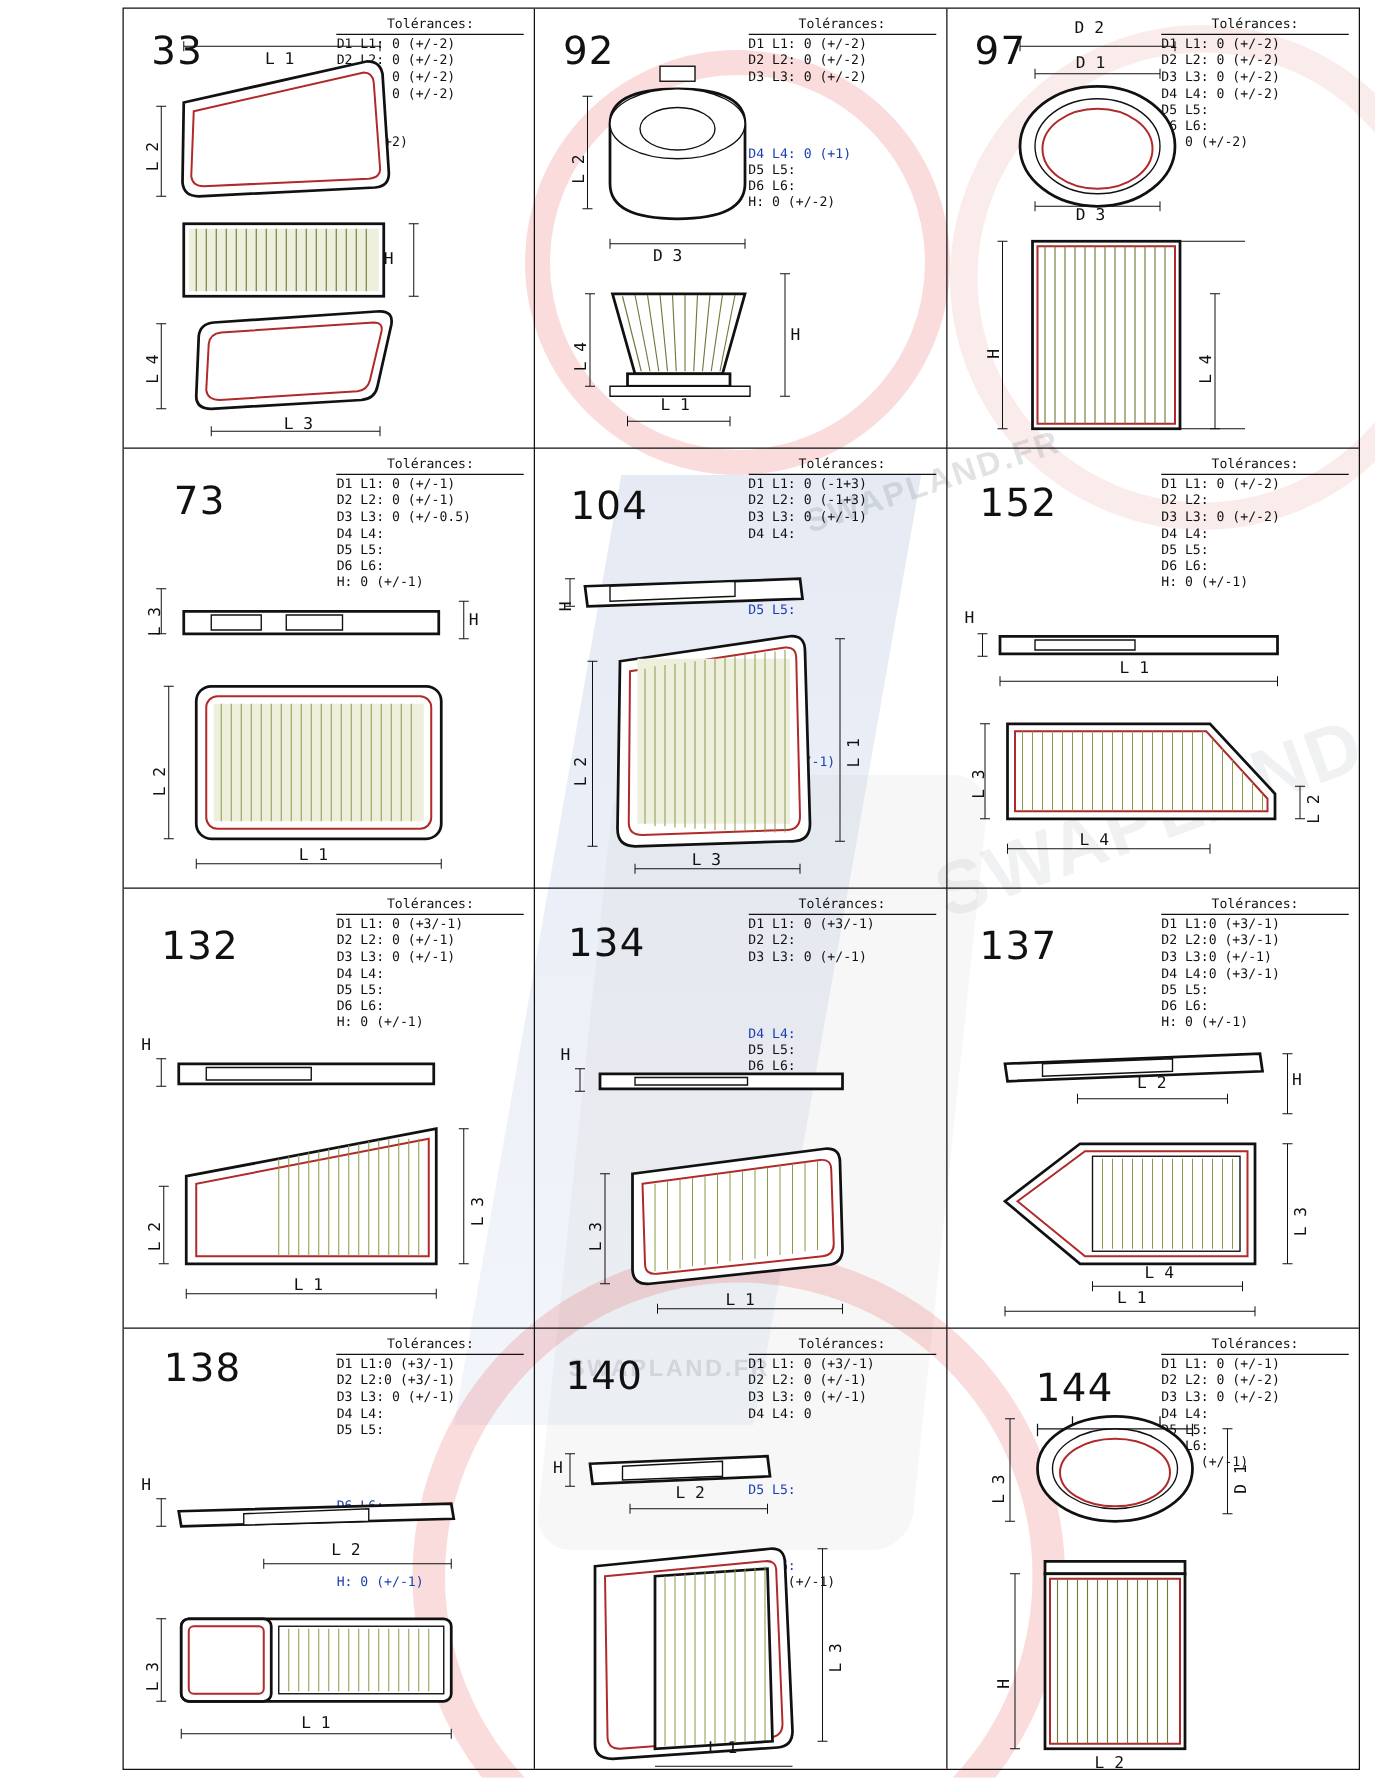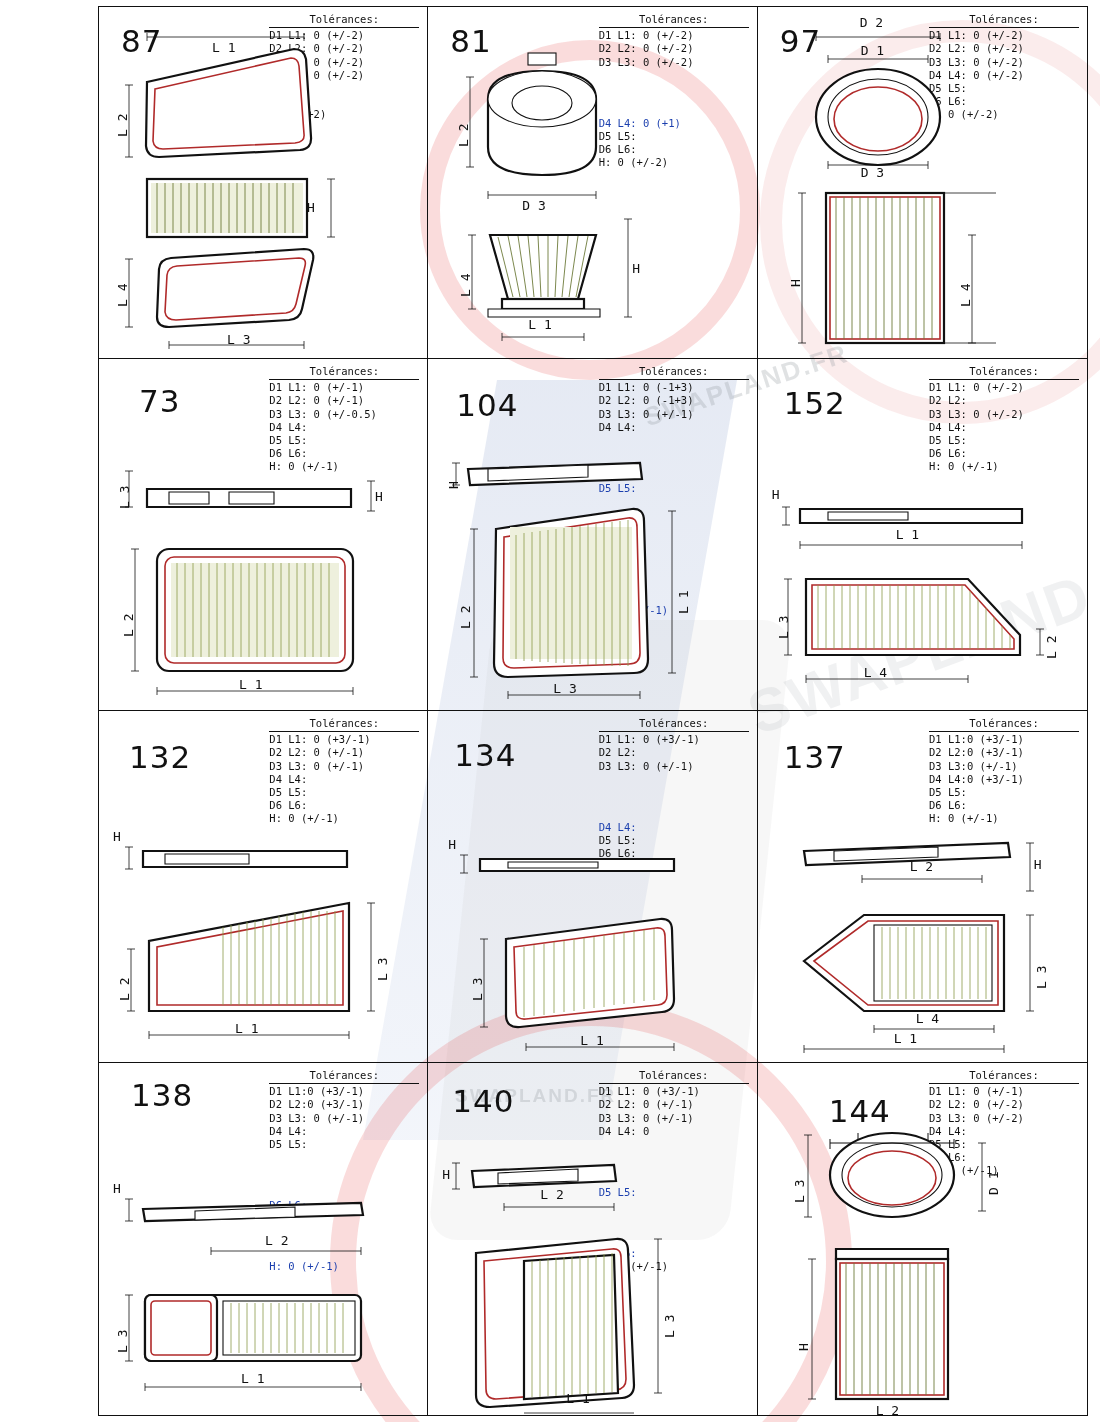--- a/index.html
+++ b/index.html
@@ -56,21 +56,21 @@
   <div class="shape red1"></div>
   <div class="txt" style="left:640px;top:370px;font-size:26px;transform:rotate(-18deg);">SWAPLAND.FR</div>
   <div class="txt" style="left:455px;top:1085px;font-size:19px;">SWAPLAND.FR</div>
   <div class="txt" style="left:740px;top:620px;font-size:60px;transform:rotate(-20deg);opacity:.14;">SWAPLAND</div>
 </div>
 
 <div class="sheet">
 <div class="grid">
 
   <div class="cell">
-    <div class="ref">87</div>
+    <div class="ref">33</div>
     <div class="tol">
       <div class="hd">Tolérances:</div>
       <div class="rows">
         <div class="r">D1 L1: 0 (+/-2)</div>
         <div class="r">D2 L2: 0 (+/-2)</div>
         <div class="r">D3 L3: 0 (+/-2)</div>
         <div class="r">D4 L4: 0 (+/-2)</div>
         <div class="r">D5 L5:</div>
         <div class="r">D6 L6:</div>
         <div class="r">H: 0 (+2)</div>
@@ -121,21 +121,21 @@
       </svg>
       <div class="lbl" style="left:113px;top:33px;">L 1</div>
       <div class="lbl v" style="left:16px;top:130px;">L 2</div>
       <div class="lbl v" style="left:16px;top:300px;">L 4</div>
       <div class="lbl" style="left:128px;top:325px;">L 3</div>
       <div class="lbl" style="left:208px;top:193px;">H</div>
     </div>
   </div>
 
   <div class="cell">
-    <div class="ref">81</div>
+    <div class="ref">92</div>
     <div class="tol">
       <div class="hd">Tolérances:</div>
       <div class="rows">
         <div class="r">D1 L1: 0 (+/-2)</div>
         <div class="r">D2 L2: 0 (+/-2)</div>
         <div class="r">D3 L3: 0 (+/-2)</div>
         <div class="r b">D4 L4: 0 (+1)</div>
         <div class="r">D5 L5:</div>
         <div class="r">D6 L6:</div>
         <div class="r">H: 0 (+/-2)</div>

